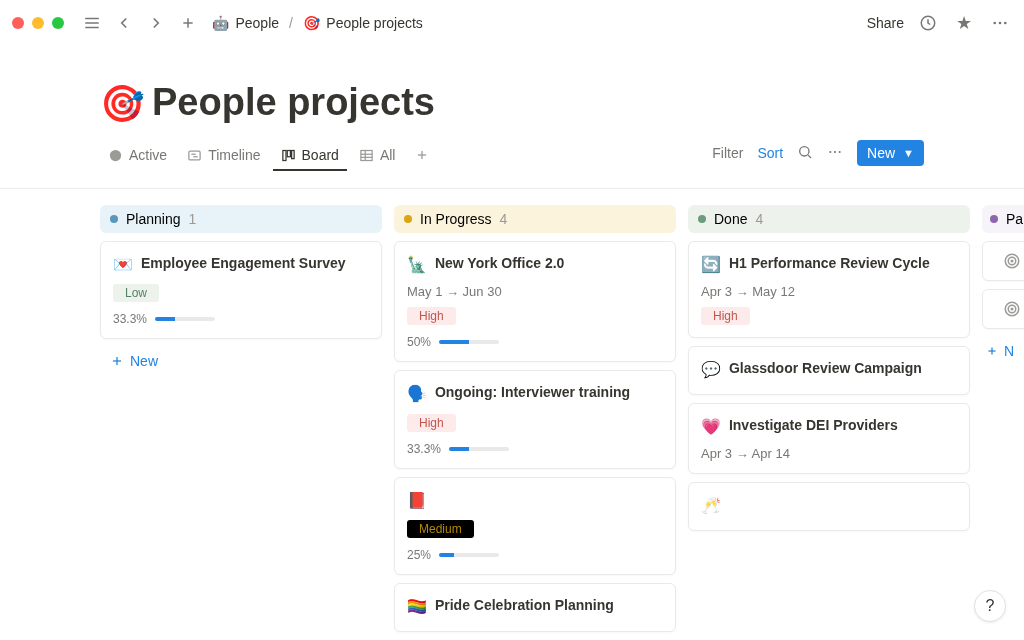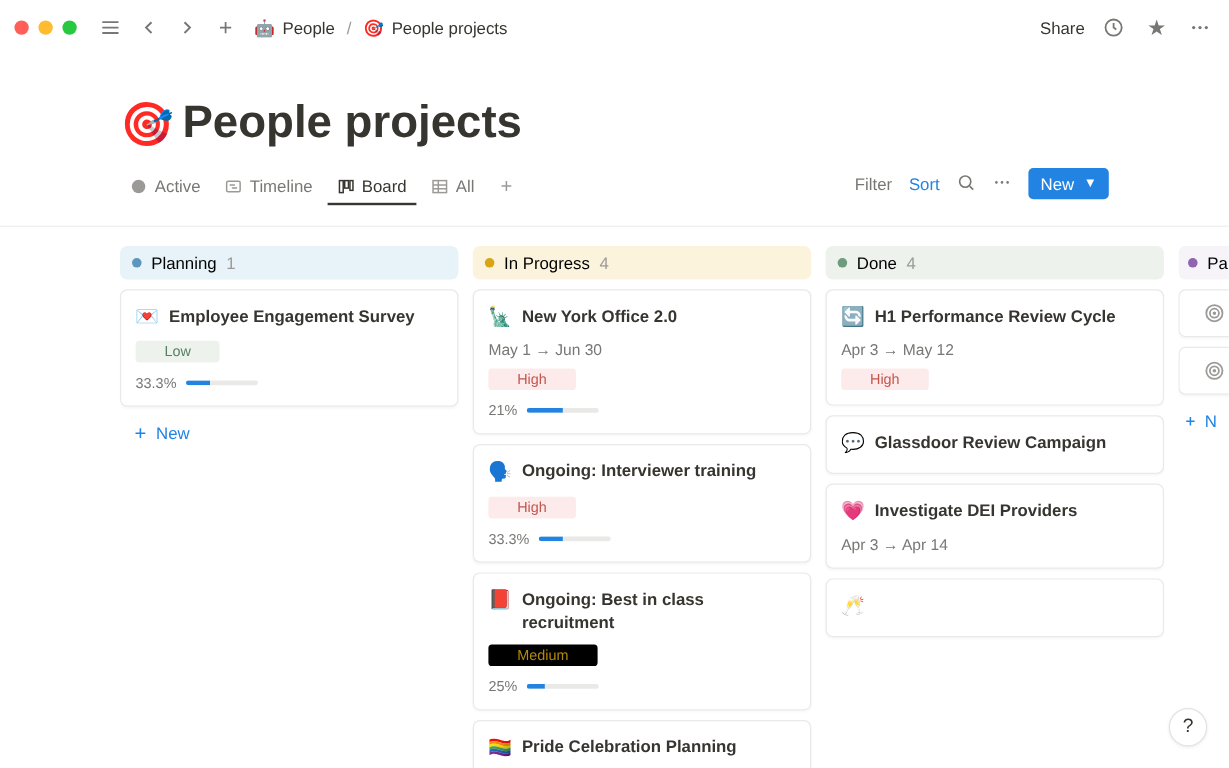--- a/index.html
+++ b/index.html
@@ -128,21 +128,21 @@
       cursor: pointer;
     }
     .card-title {
       display: flex; align-items: flex-start; gap: 8px;
       font-size: 14px; font-weight: 600; color: #37352f;
       line-height: 1.4;
     }
     .card-title .emoji { flex: 0 0 auto; font-size: 16px; }
     .card-dates { font-size: 13px; color: #787774; margin-top: 8px; }
     .priority {
-      display: inline-block; font-size: 12px; border-radius: 3px; padding: 2px 24px; margin-top: 8px;
+      display: inline-block; font-size: 12px; border-radius: 3px; padding: 2px 12px; margin-top: 8px;
     }
     .prio-low { background: #edf3ec; color: #548164; }
     .prio-high { background: #fdebec; color: #c4554d; }
     .prio-medium { background: #000000; color: #b3890a; }
     .progress-row { display: flex; align-items: center; gap: 8px; margin-top: 10px; font-size: 12px; color: #787774; }
     .progress-bar { flex: 0 0 60px; height: 4px; background: #e9e9e7; border-radius: 3px; overflow: hidden; }
     .progress-fill { height: 100%; background: #2383e2; }
     .col-new-btn {
       display: flex; align-items: center; gap: 6px;
       padding: 6px 10px; color: #2383e2; font-size: 14px; cursor: pointer; border-radius: 4px;
@@ -343,21 +343,21 @@
     </div>
 
     <div class="card">
       <div class="card-title">
         <span class="emoji">🗽</span>
         <span>New York Office 2.0</span>
       </div>
       <div class="card-dates">May 1 → Jun 30</div>
       <span class="priority prio-high">High</span>
       <div class="progress-row">
-        <span>21%</span>
+        <span>50%</span>
         <div class="progress-bar">
             <div class="progress-fill" style="width:50%"></div>
           </div>
       </div>
     </div>
 
     <div class="card">
       <div class="card-title">
         <span class="emoji">🗣️</span>
         <span>Ongoing: Interviewer training</span>
@@ -367,21 +367,20 @@
         <span>33.3%</span>
         <div class="progress-bar">
             <div class="progress-fill" style="width:33.3%"></div>
           </div>
       </div>
     </div>
 
     <div class="card">
       <div class="card-title">
         <span class="emoji">📕</span>
-        <span>Ongoing: Best in class recruitment</span>
       </div>
       <span class="priority prio-medium">Medium</span>
       <div class="progress-row">
         <span>25%</span>
         <div class="progress-bar">
             <div class="progress-fill" style="width:25%"></div>
           </div>
       </div>
     </div>
 

